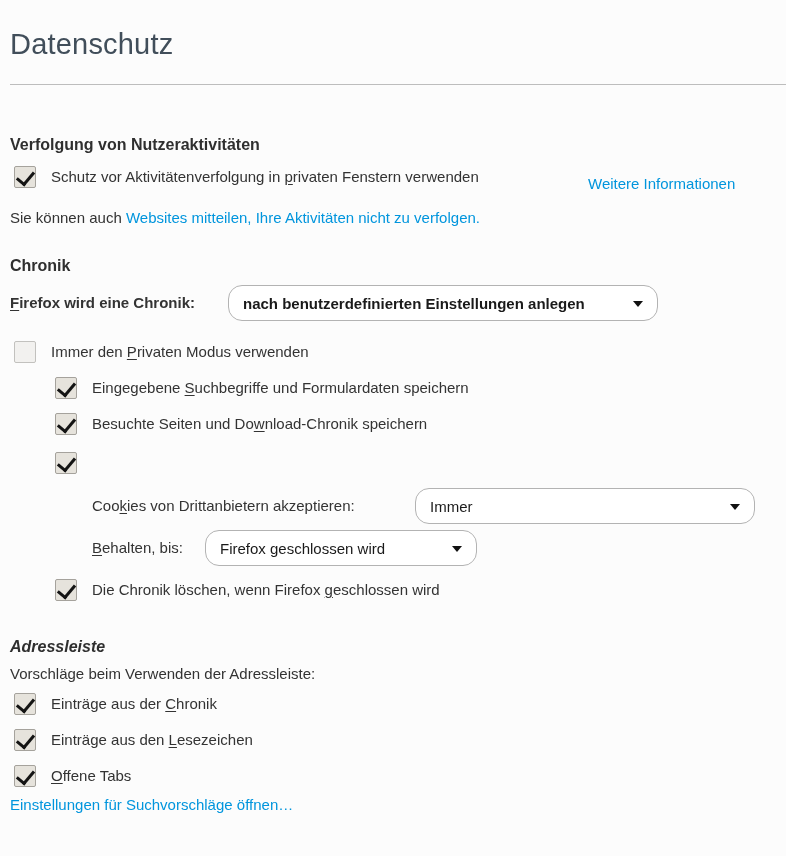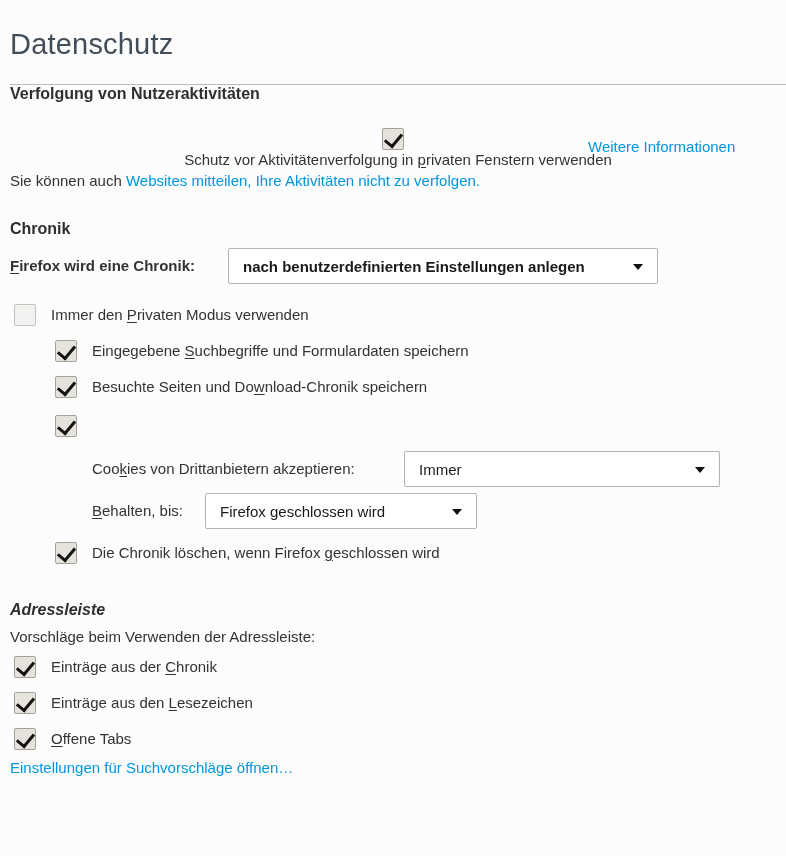--- a/index.html
+++ b/index.html
@@ -27,21 +27,21 @@
     border-top:1px solid #bdbdbd;
     margin:20px 0 0 0;
   }
   .section-heading{
     margin:0;
     font-size:16px;
     font-weight:700;
     color:#2f2f2f;
     line-height:17px;
   }
-  .sh-1{}
+  .sh-1{margin-top:51px;}
   .sh-2{margin-top:30px;}
   .sh-3{margin-top:36px;font-style:italic;}
   .para{
     margin:0;
     line-height:18px;
     color:#333;
   }
   .row{
     position:relative;
     display:flex;
@@ -88,41 +88,41 @@
     white-space:nowrap;
   }
   .abs-link{position:absolute;left:578px;top:10px;}
   .dropdown{
     position:absolute;
     top:0;
     box-sizing:border-box;
     height:36px;
     background:#ffffff;
     border:1px solid #b3b3b3;
-    border-radius:2px;
+    border-radius:14px;
     display:flex;
     align-items:center;
     padding:0 34px 0 14px;
     color:#1a1a1a;
     cursor:default;
   }
   .dd-arrow{
     position:absolute;
     right:14px;top:15px;
     width:0;height:0;
     border-left:5px solid transparent;
     border-right:5px solid transparent;
     border-top:6px solid #111;
   }
   .dd-1{left:218px;width:430px;}
-  .dd-2{left:394px;width:316px;}
+  .dd-2{left:405px;width:340px;}
   .dd-3{left:195px;width:272px;}
   .field-label-3{margin-left:82px;}
   .link-row{margin-top:7px;height:18px;display:flex;align-items:center;}
-  .mt-16{margin-top:26px;flex-direction:column;}
+  .mt-16{margin-top:12px;}
   .mt-20{margin-top:20px;}
   .mt-11{margin-top:11px;font-weight:bold;}
   .mt-19{margin-top:19px;}
   .mt-12{margin-top:12px;}
   .mt-15{margin-top:15px;}
   .mt-13{margin-top:13px;}
   .mt-6{margin-top:6px;align-items:center;}
   .mt-10{margin-top:10px;}
   .mt-9{margin-top:9px;}
 </style>

